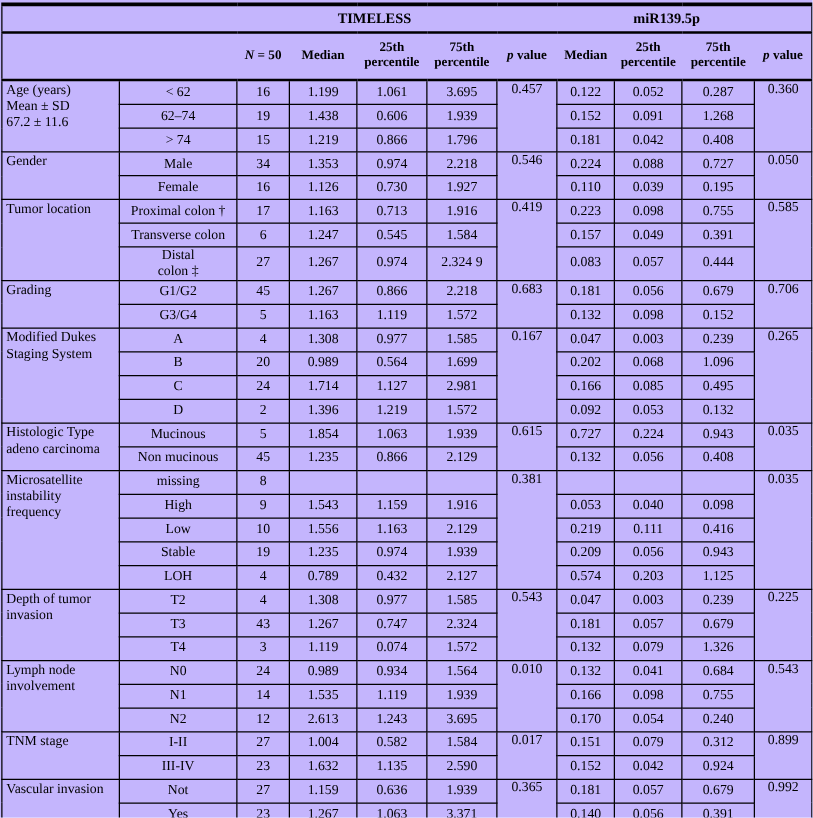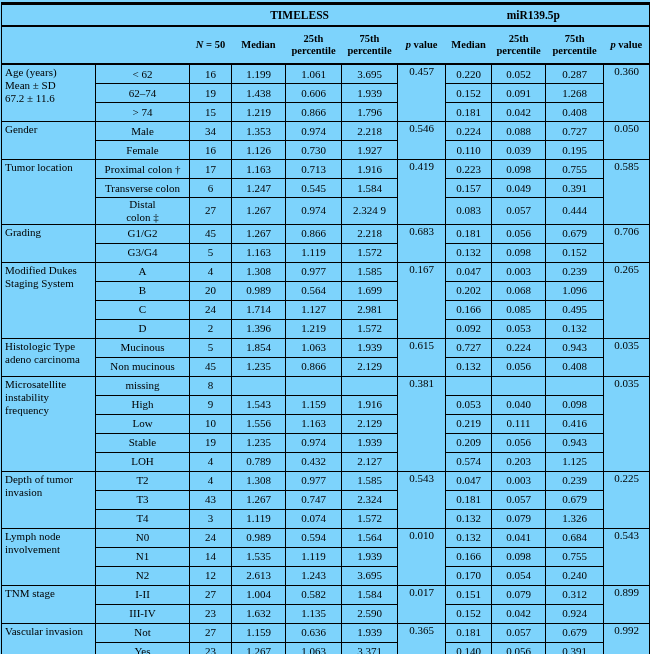--- a/index.html
+++ b/index.html
@@ -1,19 +1,19 @@
 <!DOCTYPE html>
 <html><head>
 <meta charset="utf-8">
 <title>Table</title>
 <style>
   html, body { margin: 0; padding: 0; background: #fff; }
   .page {
     width: 650px; height: 654px;
-    background: #7dd3fc;
+    background: #c4b5fd;
     color: #000;
     font-family: "Liberation Serif", "DejaVu Serif", serif;
     box-sizing: border-box;
     padding-top: 2px;
   }
   table.stats {
     border-collapse: collapse;
     table-layout: fixed;
     width: 648px;
     margin-left: 1px;
@@ -133,21 +133,21 @@
         <tr>
           <td class="cat" rowspan="3">Age (years)
 Mean ± SD
 67.2 ± 11.6</td>
           <td class="sub">&lt; 62</td>
           <td>16</td>
           <td>1.199</td>
           <td>1.061</td>
           <td>3.695</td>
           <td class="pcell" rowspan="3">0.457</td>
-          <td>0.220</td>
+          <td>0.122</td>
           <td>0.052</td>
           <td>0.287</td>
           <td class="pcell" rowspan="3">0.360</td>
         </tr>
         <tr>
           <td class="sub">62–74</td>
           <td>19</td>
           <td>1.438</td>
           <td>0.606</td>
           <td>1.939</td>
@@ -401,21 +401,21 @@
           <td>0.132</td>
           <td>0.079</td>
           <td>1.326</td>
         </tr>
         <tr>
           <td class="cat" rowspan="3">Lymph node
 involvement</td>
           <td class="sub">N0</td>
           <td>24</td>
           <td>0.989</td>
-          <td>0.594</td>
+          <td>0.934</td>
           <td>1.564</td>
           <td class="pcell" rowspan="3">0.010</td>
           <td>0.132</td>
           <td>0.041</td>
           <td>0.684</td>
           <td class="pcell" rowspan="3">0.543</td>
         </tr>
         <tr>
           <td class="sub">N1</td>
           <td>14</td>

